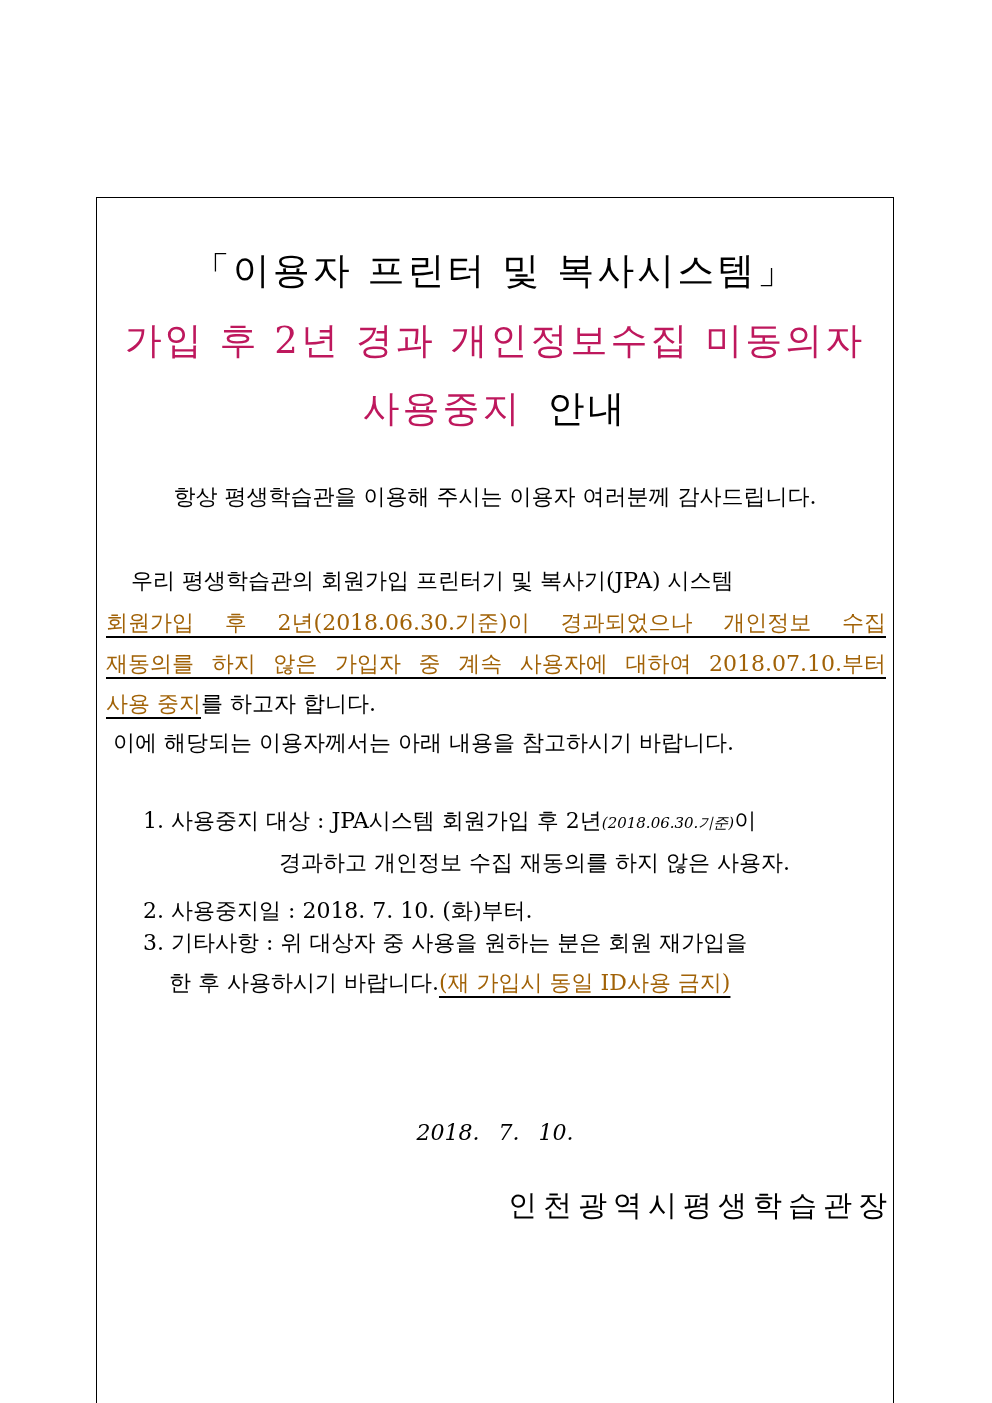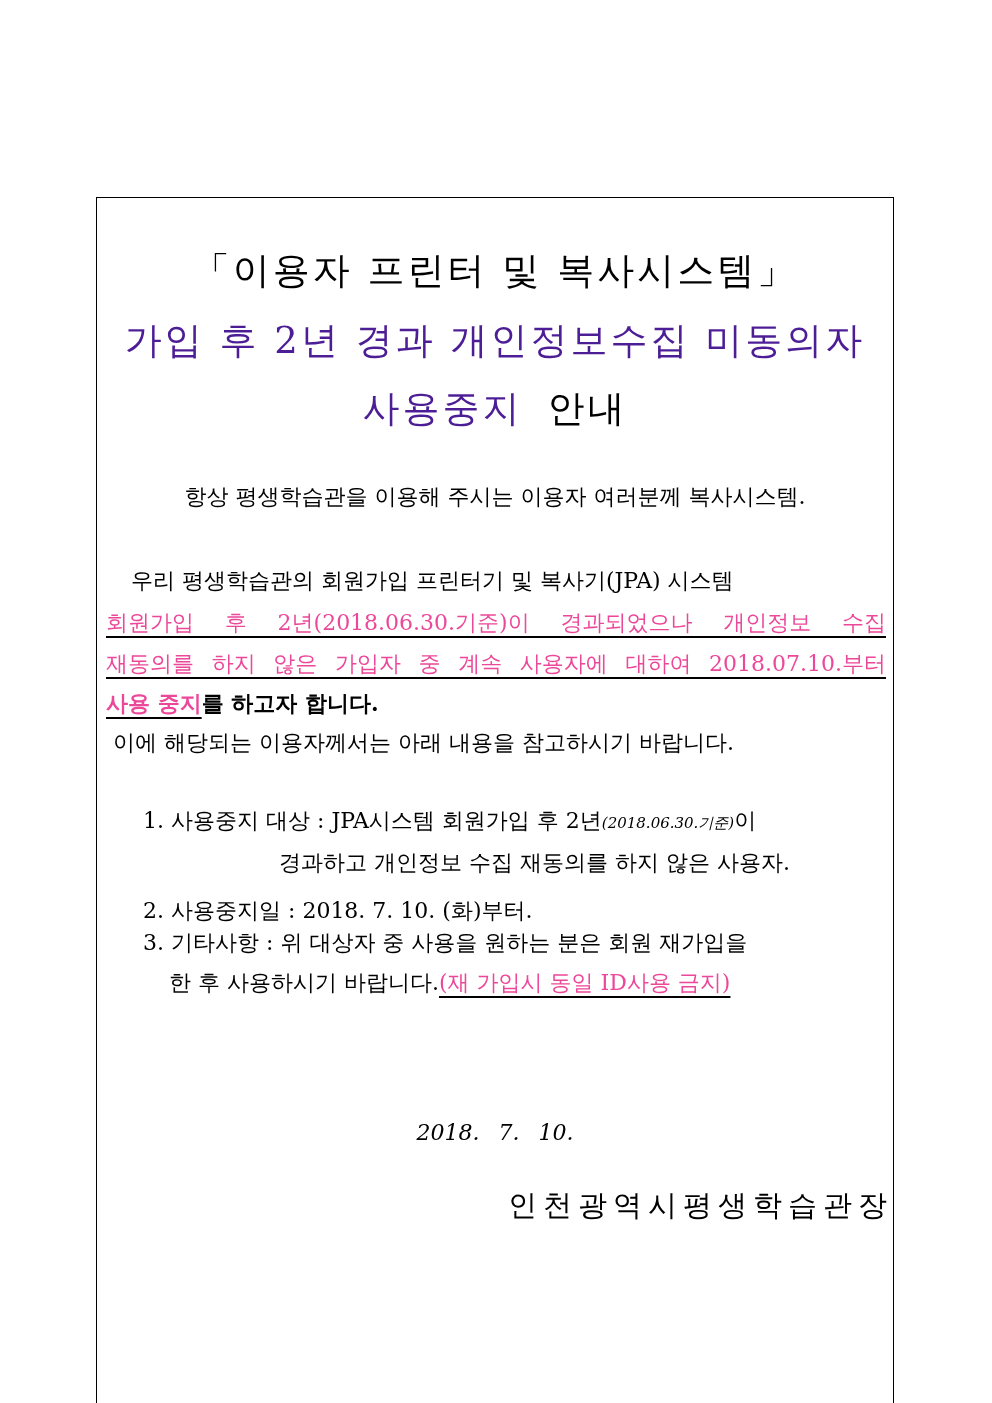--- a/index.html
+++ b/index.html
@@ -29,22 +29,22 @@
       position: absolute;
       white-space: nowrap;
     }
     .title-line {
       left: 0;
       width: 100%;
       text-align: center;
       font-size: 37px;
       letter-spacing: 3px;
     }
-    .blue { color: #4c1d95; }
-    .red { color: #ec4899; }
+    .blue { color: #be185d; }
+    .red { color: #a16207; }
     .ul {
       text-decoration: underline;
       text-decoration-color: #000000;
       text-decoration-thickness: 2px;
       text-underline-offset: 6px;
     }
     .body-text {
       font-size: 22px;
     }
     .justify-line {
@@ -73,29 +73,29 @@
 <div class="frame">
 
   <div class="abs title-line" style="top:48px;">「이용자 프린터 및 복사시스템」</div>
 
   <div class="abs title-line blue" style="top:118px;">가입 후 2년 경과 개인정보수집 미동의자</div>
 
   <div class="abs title-line" style="top:186px;font-family:Liberation Mono, monospace;">
     <span class="blue">사용중지</span><span> 안내</span>
   </div>
 
-  <div class="abs body-text" style="top:284px; left:0; width:100%; text-align:center;">항상 평생학습관을 이용해 주시는 이용자 여러분께 복사시스템.</div>
+  <div class="abs body-text" style="top:284px; left:0; width:100%; text-align:center;">항상 평생학습관을 이용해 주시는 이용자 여러분께 감사드립니다.</div>
 
   <div class="abs body-text" style="top:368px; left:34px;">우리 평생학습관의 회원가입 프린터기 및 복사기(JPA) 시스템</div>
 
   <div class="abs body-text justify-line red ul" style="top:410px;">회원가입 후 2년(2018.06.30.기준)이 경과되었으나 개인정보 수집</div>
 
   <div class="abs body-text justify-line red ul" style="top:451px;">재동의를 하지 않은 가입자 중 계속 사용자에 대하여 2018.07.10.부터</div>
 
-  <div class="abs body-text" style="top:491px; left:9px;font-weight:bold;">
+  <div class="abs body-text" style="top:491px; left:9px;">
     <span class="red ul">사용 중지</span><span>를 하고자 합니다.</span>
   </div>
 
   <div class="abs body-text" style="top:530px; left:16px;text-align:right;">이에 해당되는 이용자께서는 아래 내용을 참고하시기 바랍니다.</div>
 
   <div class="abs body-text" style="top:608px; left:46px;">
     <span>1. 사용중지 대상 : JPA시스템 회원가입 후 2년</span><span class="small">(2018.06.30.기준)</span><span>이</span>
   </div>
 
   <div class="abs body-text" style="top:650px; left:182px;">경과하고 개인정보 수집 재동의를 하지 않은 사용자.</div>

